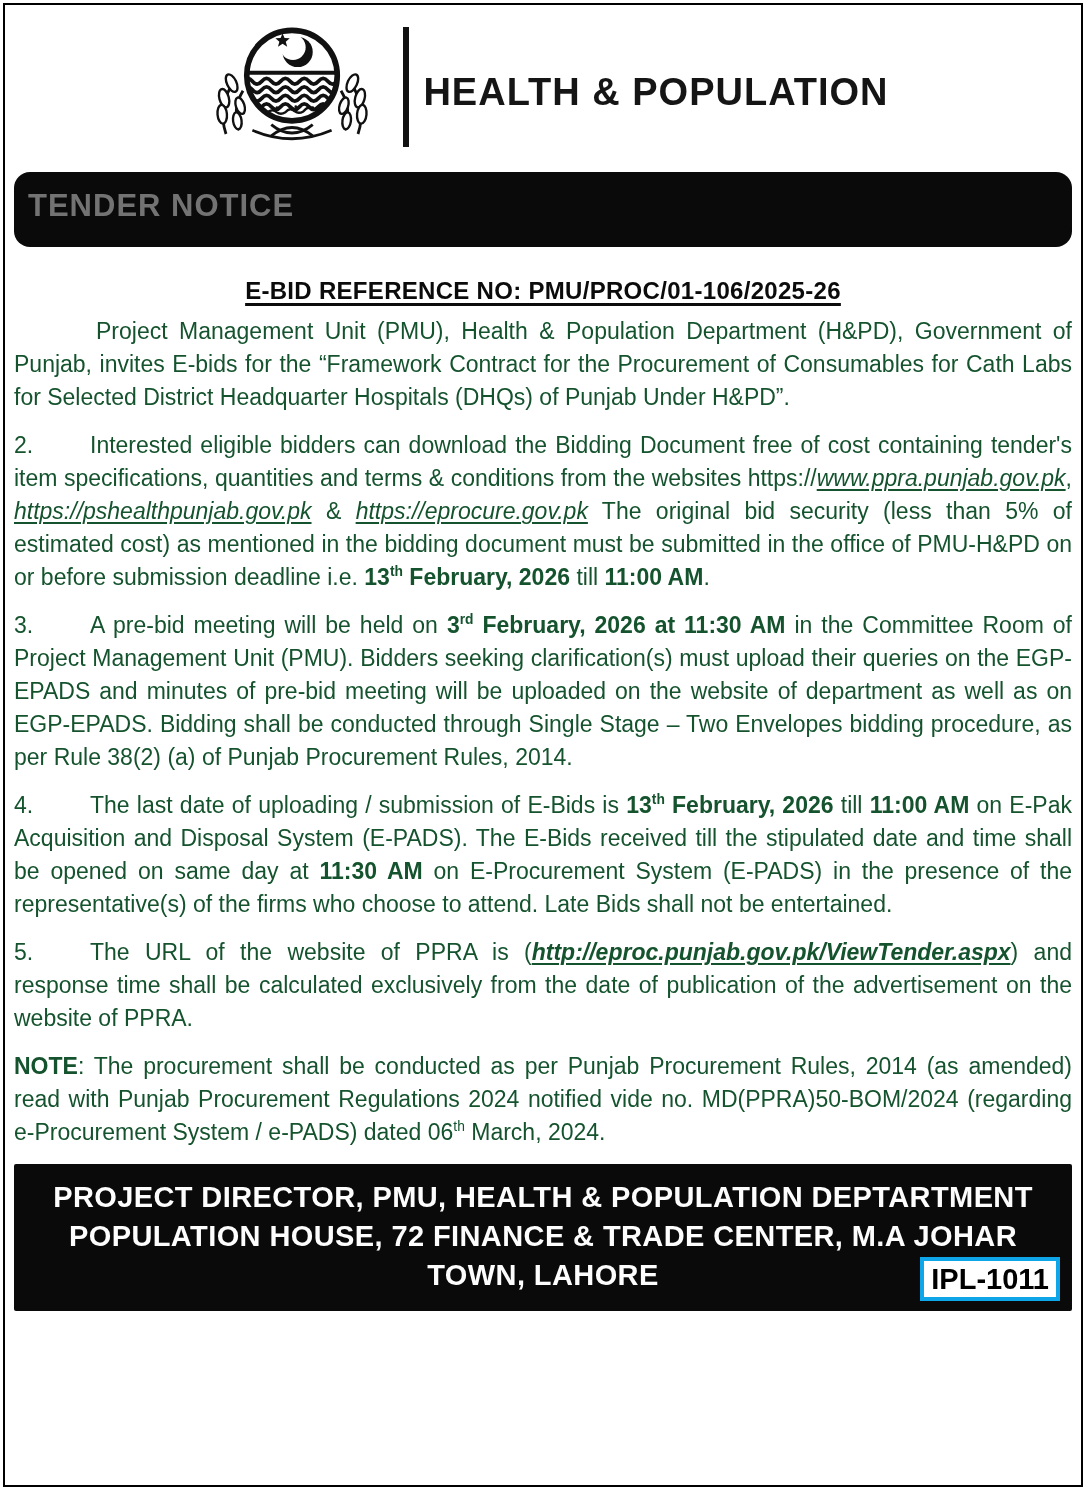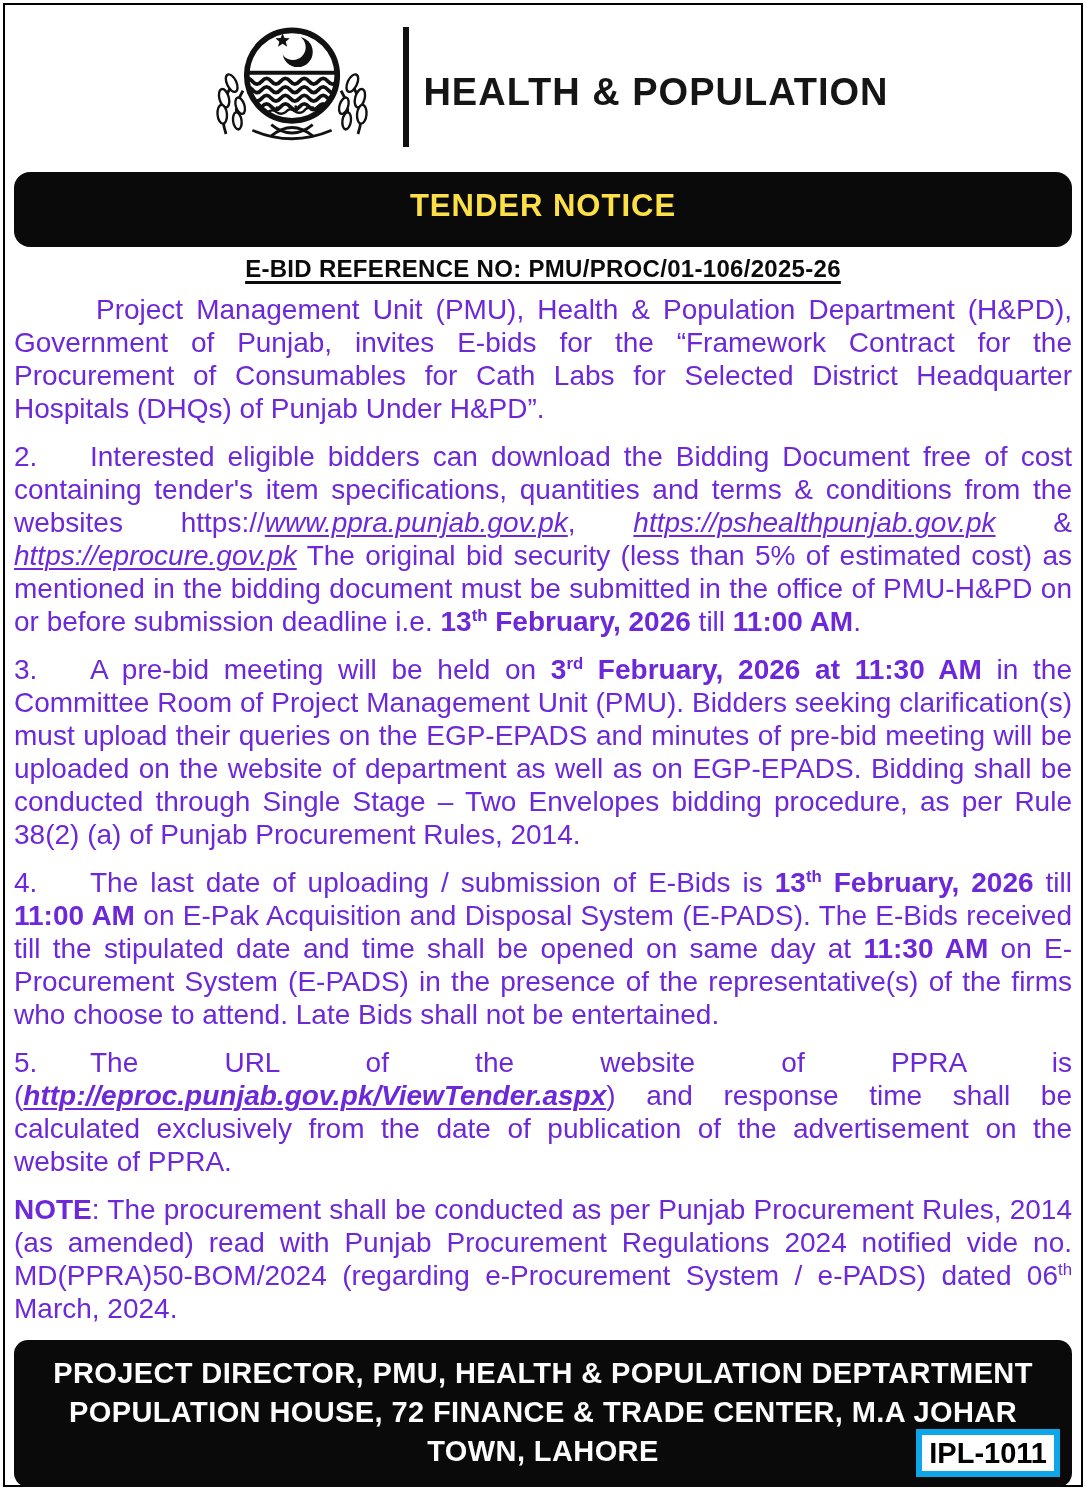--- a/index.html
+++ b/index.html
@@ -33,63 +33,63 @@
   }
   .dept-title { padding-top:14px; }
   .dept-title .l1, .dept-title .l2 {
     font-size:38px; font-weight:bold; letter-spacing:1px;
     line-height:47px; color:#151515;
   }
 
   
   .notice-box {
     margin-top:18px;
-    background:#0a0a0a; color:#fde047;
+    background:#0a0a0a; color:#737373;
     border-radius:16px;
-    text-align:center;
+    text-align:left;
     padding:16px 14px 18px 14px;
   }
   .notice-title { font-size:31px; font-weight:bold; letter-spacing:1px; margin-bottom:5px; }
   .notice-subject div { font-size:29px; font-weight:bold; line-height:37px; letter-spacing:.5px; }
 
   
   .ref-heading {
     text-align:center; font-size:24px; font-weight:bold;
-    margin:8px 0 10px 0;
+    margin:30px 0 10px 0;
     letter-spacing:.3px;
   }
   .ref-heading span { text-decoration:underline; text-underline-offset:4px; text-decoration-thickness:2.5px; }
 
   .para {
-    font-size:28px; line-height:33px;
+    font-size:23px; line-height:33px;
     text-align:justify;
     margin-bottom:15px;
-    color:#6d28d9;
+    color:#14532d;
   }
   .para.first-indent { text-indent:82px; }
   .num { display:inline-block; width:76px; font-weight:normal; }
   .b { font-weight:bold; }
   .u { text-decoration:underline; text-underline-offset:3px; text-decoration-thickness:2px;font-style:italic; }
   sup { font-size:60%; line-height:0; vertical-align:super; }
   .note-label { font-weight:bold; text-decoration-thickness:2px; text-underline-offset:3px;margin-top:36px; }
 
   
   .footer-box {
     margin-top:4px;
     background:#0a0a0a; color:#fdfdfd;
-    border-radius:14px;
+    border-radius:2px;
     text-align:center;
     padding:14px 10px 16px 10px;
     position:relative;
   }
   .footer-box .address div { font-size:29px; font-weight:bold; line-height:39px; letter-spacing:.4px; }
   .pub-badge {
     position:absolute; right:12px; bottom:10px;
     background:#ffffff; color:#000;
-    border:6px solid #0ea5e9;
+    border:4px solid #0ea5e9;
     font-size:29px; font-weight:bold;
     padding:0 7px; line-height:36px;
   }
 </style>
 </head>
 <body>
 
 <div class="page-border"></div>
 
 <div class="page">

